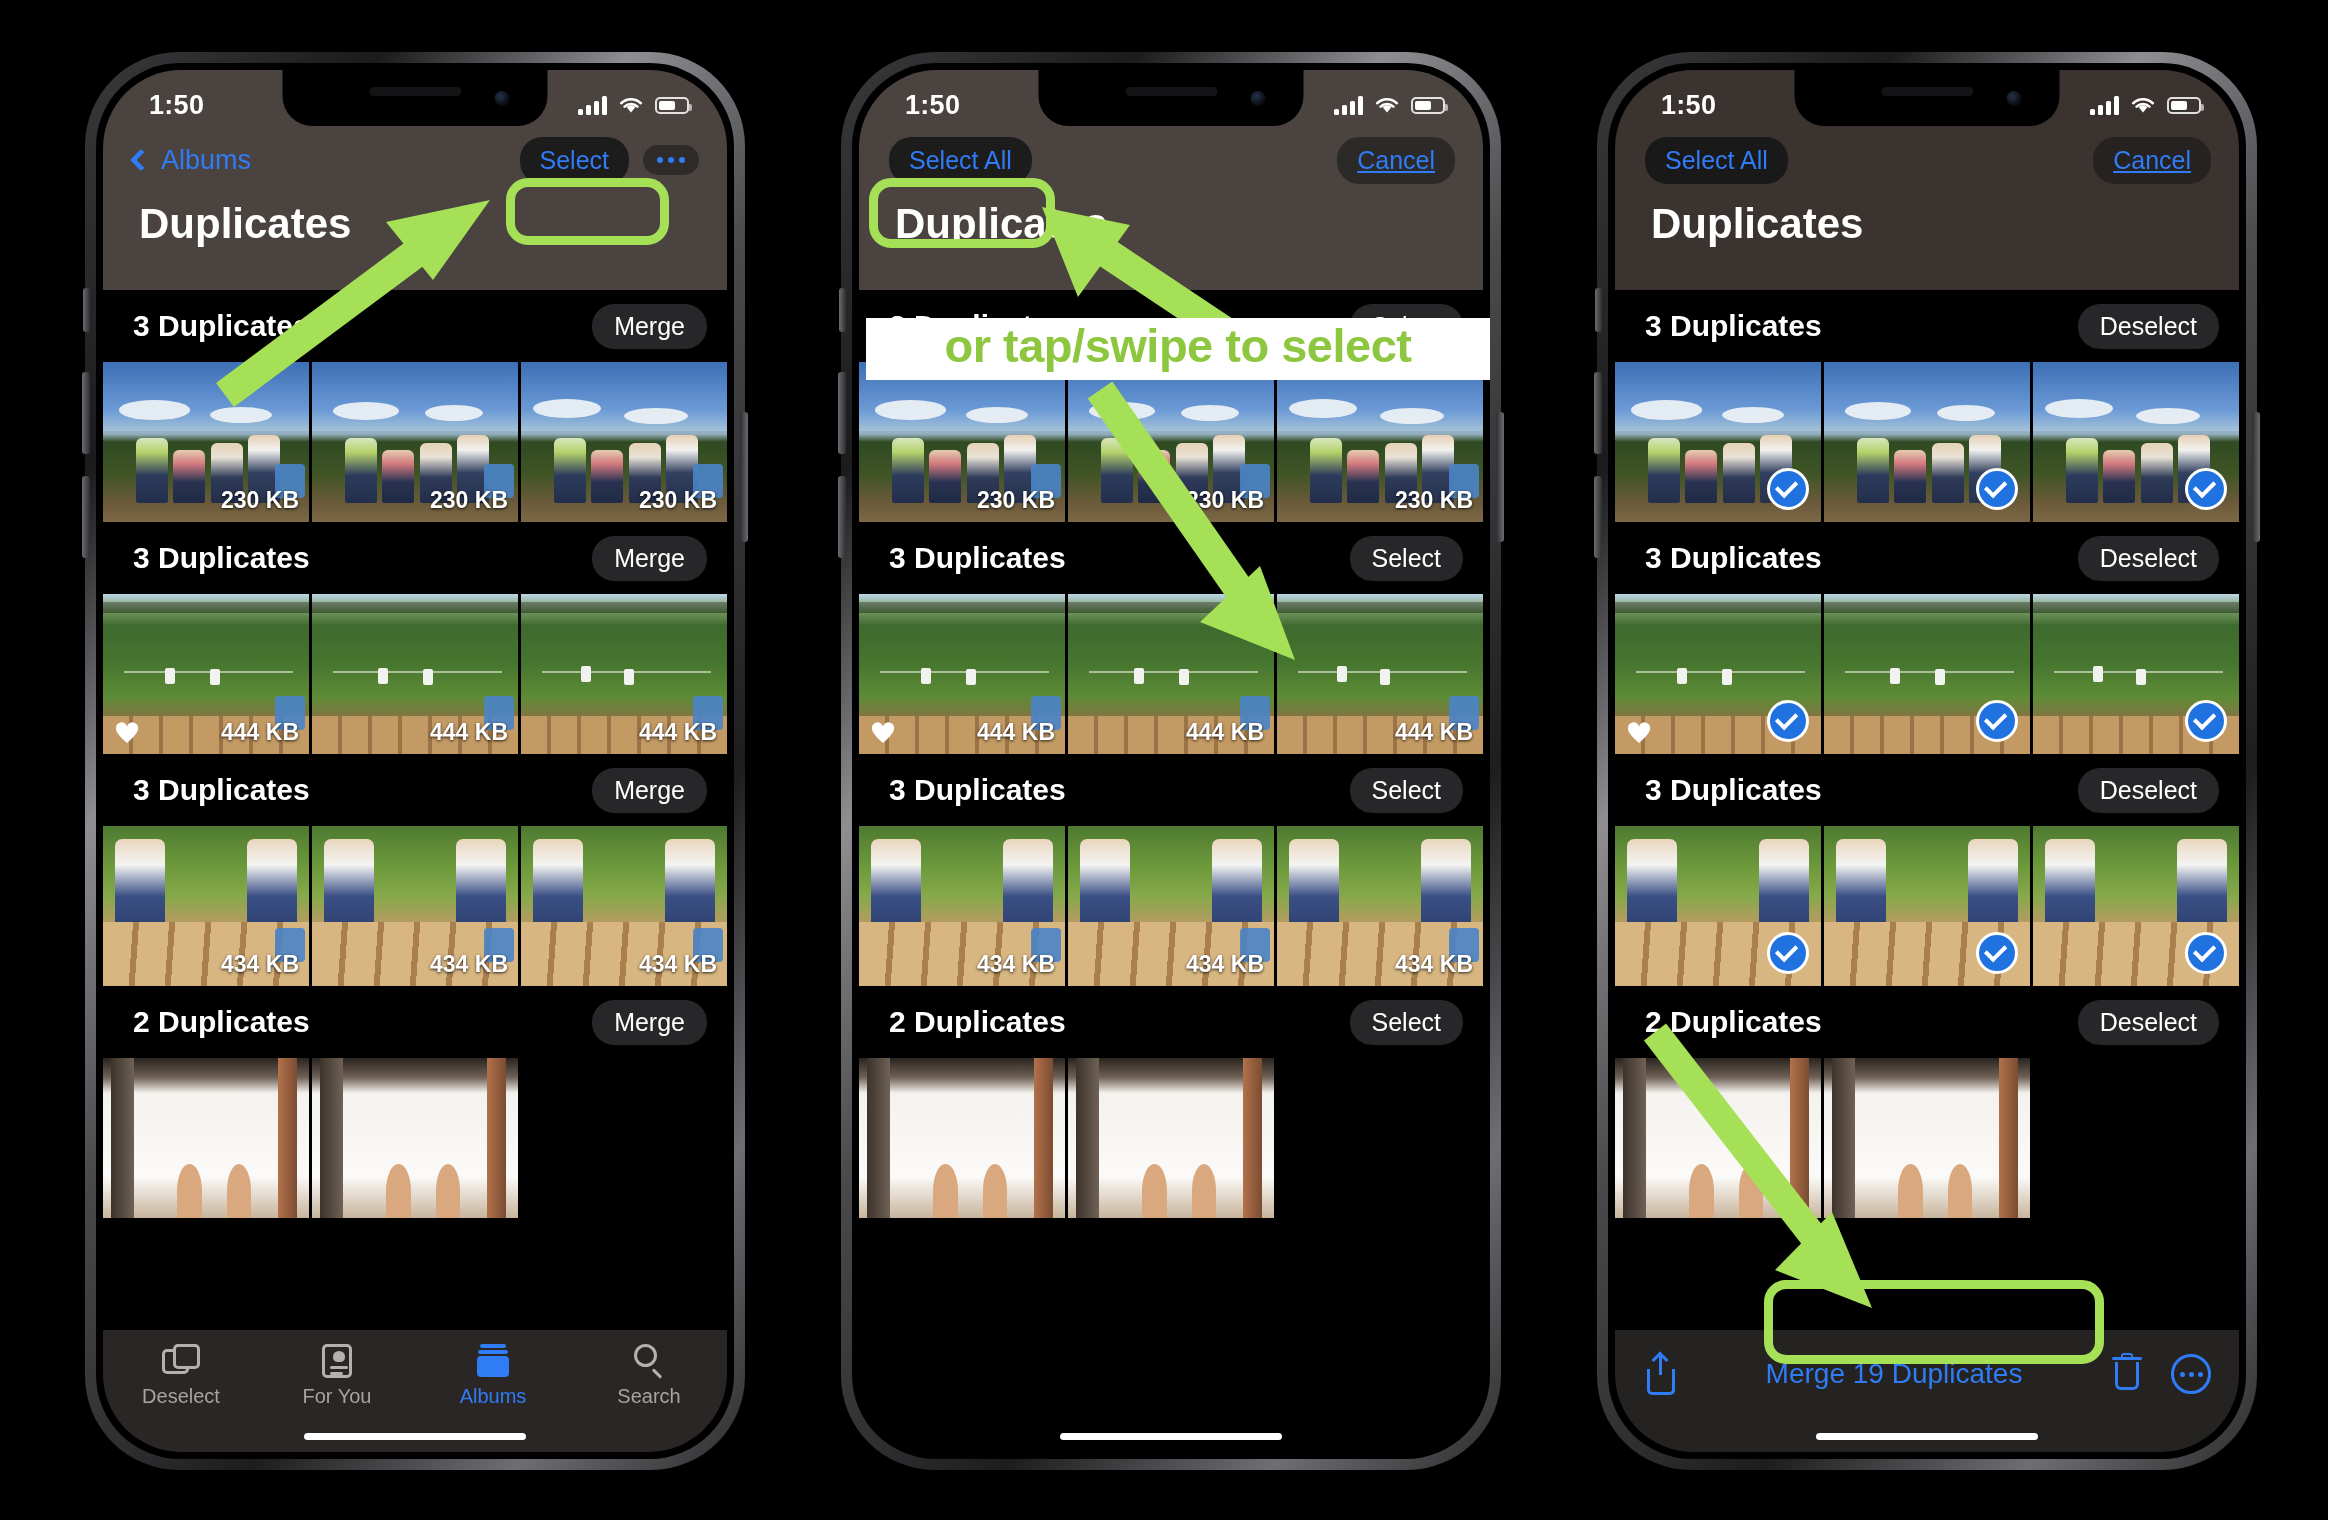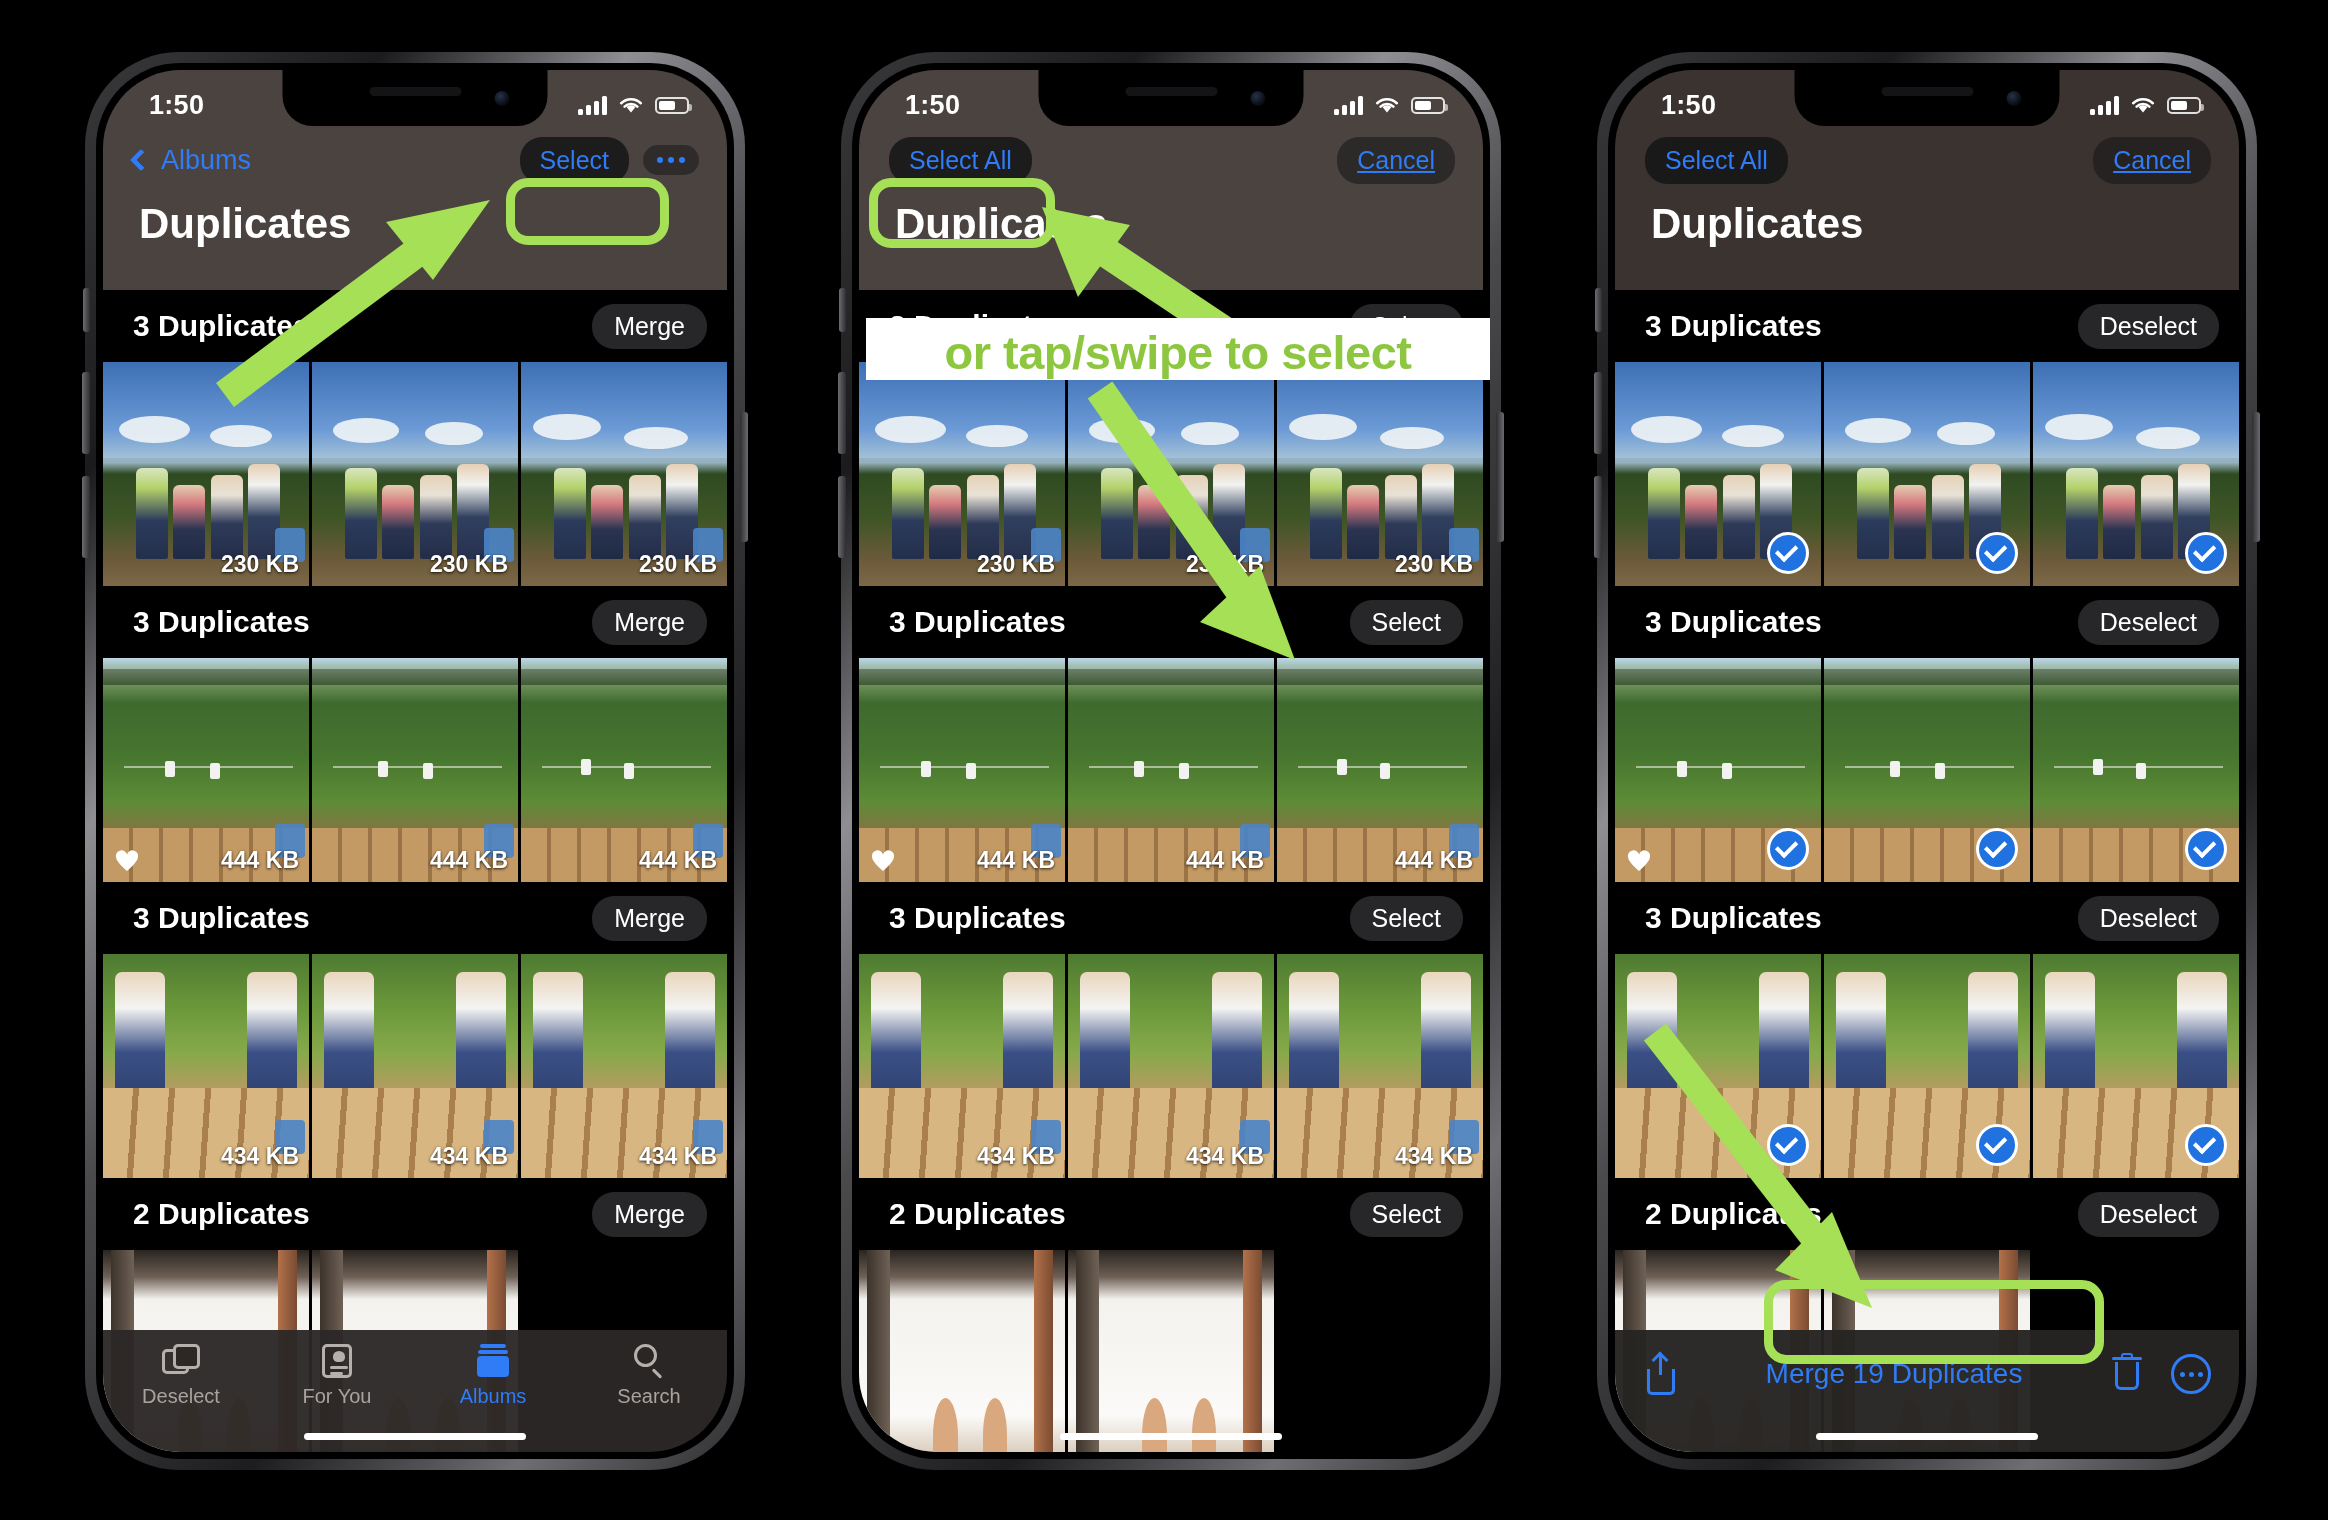--- a/index.html
+++ b/index.html
@@ -111,21 +111,21 @@
              background: #000; overflow: hidden; }
   .group-head {
     height: 72px; display: flex; align-items: center;
     justify-content: space-between; padding: 0 20px 0 30px;
   }
   .group-title { color: #fff; font-size: 30px; font-weight: bold; }
   .group-btn {
     background: #27272a; color: #fff; font-size: 25px;
     border-radius: 22px; padding: 8px 22px;
   }
-  .row { display: flex; gap: 3px; padding: 0 0 0 0; height: 224px; }
+  .row { display: flex; gap: 3px; padding: 0 0 0 0; height: 160px; }
   .cell { position: relative; flex: 1 1 0; overflow: hidden; background: #111; }
   .row.two .cell { flex: 0 0 calc(33.333% - 2px); }
 
   .size {
     position: absolute; right: 10px; bottom: 8px;
     color: #fff; font-size: 23px; font-weight: bold;
     text-shadow: 0 1px 3px rgba(0,0,0,.85);
   }
   .heart {
     position: absolute; left: 12px; bottom: 10px; width: 24px; height: 22px;
@@ -257,21 +257,21 @@
   .dim .trash-ico .hnd, .dim .trash-ico .can { border-color:#6f6c69; }
 
   
   .hl-box {
     position: absolute; border: 9px solid #a5e057; border-radius: 22px;
     z-index: 60; pointer-events: none;
   }
   .banner {
     position: absolute; z-index: 60; background: #fff;
     color: #8dc63f; font-size: 47px; font-weight: bold;
-    display: flex; align-items: flex-end; justify-content: center;
+    display: flex; align-items: flex-start; justify-content: center;
     white-space: nowrap; letter-spacing: -0.5px;
   }
   .arrow-svg { position: absolute; z-index: 55; pointer-events: none; }
 </style>
 </head>
 <body>
 
 <div class="stage">
 
   <div class="phone" id="phone1">

